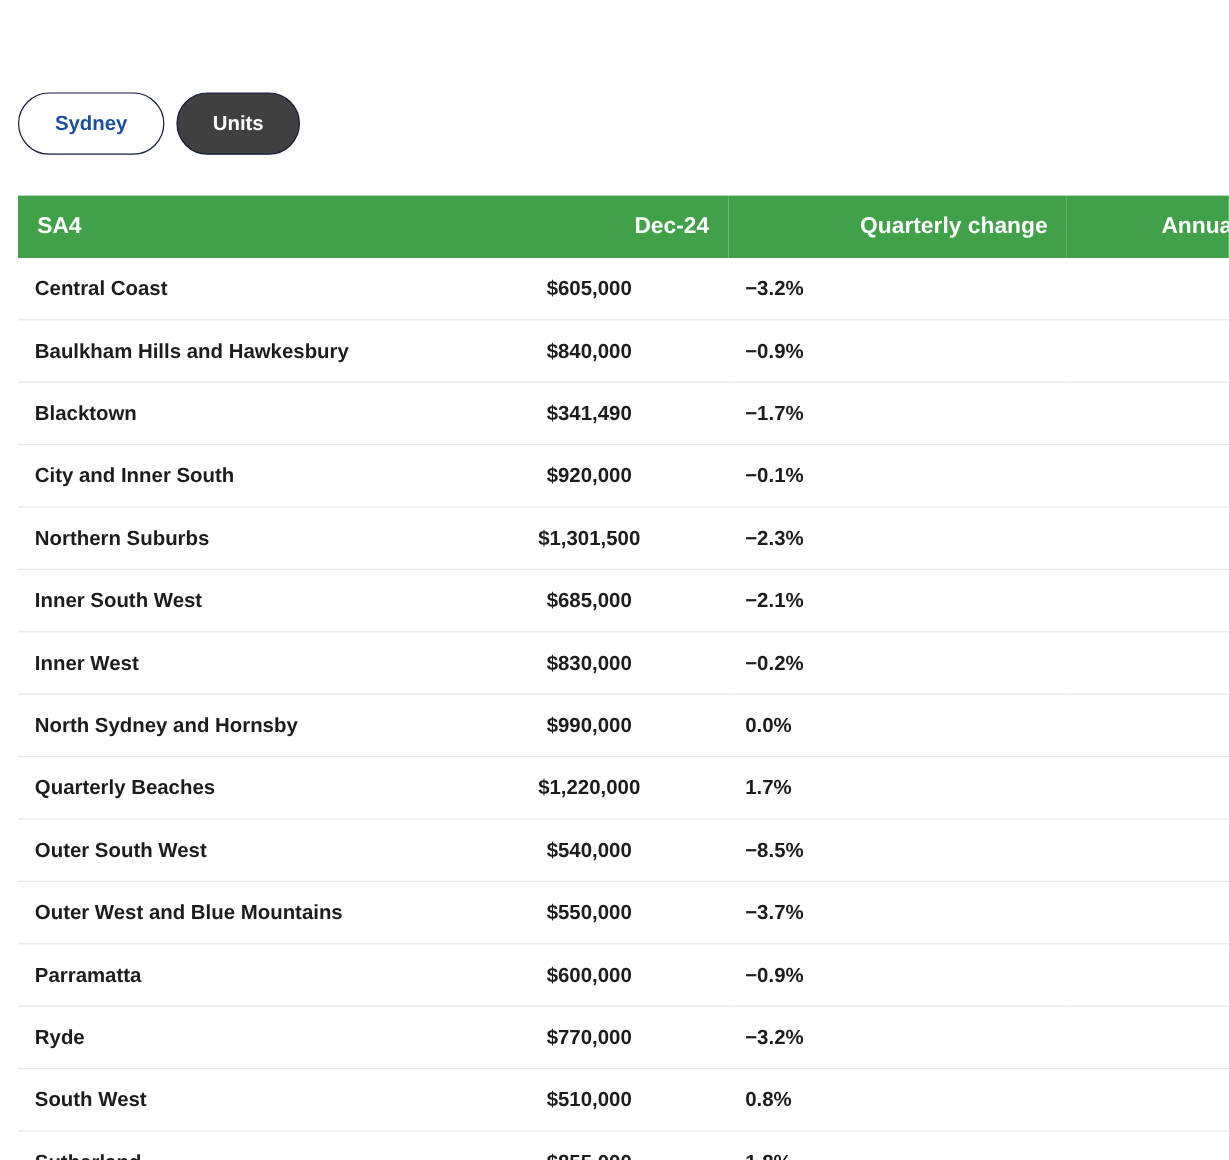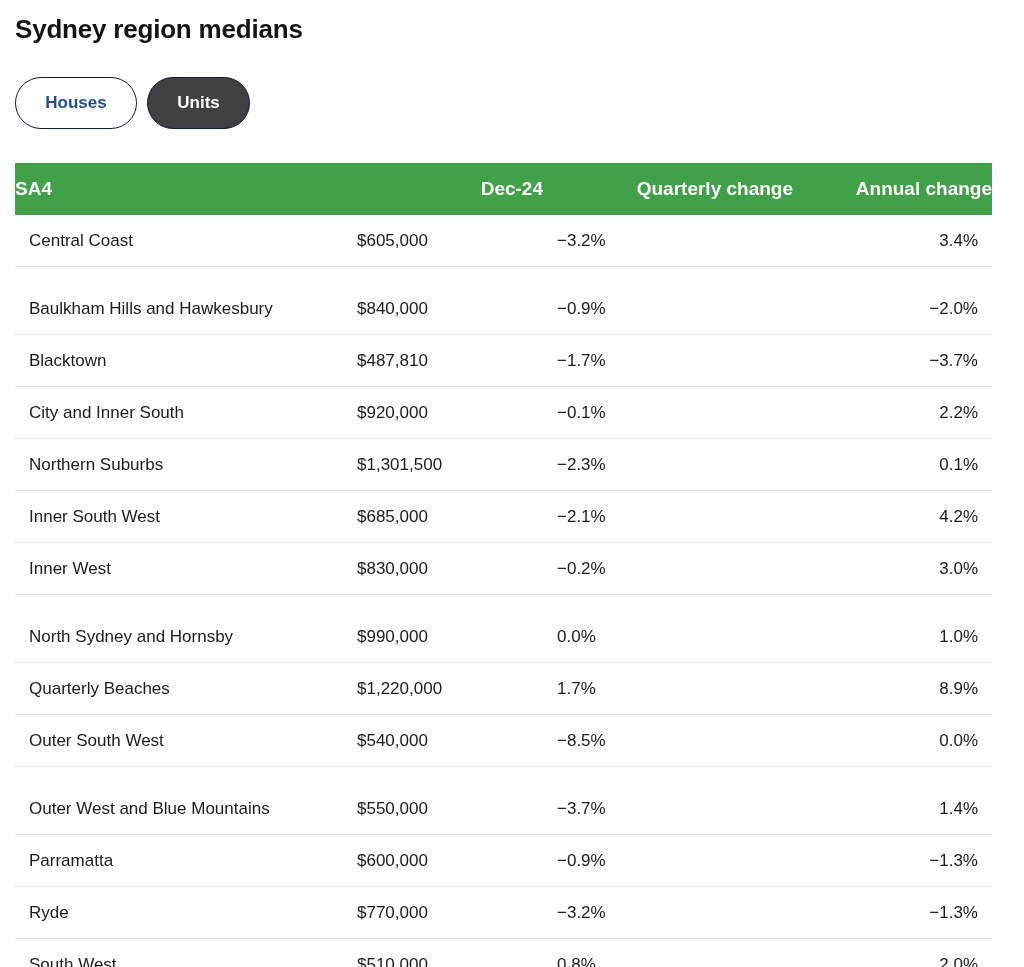--- a/index.html
+++ b/index.html
@@ -82,54 +82,53 @@
     width: 977px;
     border-collapse: collapse;
     table-layout: fixed;
   }
   table.medians thead th {
     background: #41a148;
     color: #ffffff;
     font-size: 19px;
     font-weight: 700;
     height: 52px;
-    padding: 0 0;
+    padding: 0 16px;
     vertical-align: middle;
     border: none;
   }
   thead th.col-sa4     { text-align: left;  width: 328px; }
   thead th.col-date    { text-align: right; width: 200px; }
   thead th.col-qtr     { text-align: right; width: 250px; }
   thead th.col-annual  { text-align: right; width: 199px; }
 
   table.medians tbody td {
     font-size: 17px;
-    font-weight: 400;
+    font-weight: 700;
     color: #1c1c1c;
     border-bottom: 1px solid #e6e6e6;
     padding: 13px 14px;
     vertical-align: middle;
     line-height: 25px;
   }
   tbody td.cell-sa4    { text-align: left; padding-left: 11px; }
-  tbody td.cell-date   { text-align: left; padding-right: 12px; }
+  tbody td.cell-date   { text-align: center; padding-right: 12px; }
   tbody td.cell-qtr    { text-align: left; padding-right: 11px; }
   tbody td.cell-annual { text-align: right; padding-right: 14px; }
 
-  tbody tr.two-line td { padding-top: 29px; padding-bottom: 13px; }
+  tbody tr.two-line td { padding-top: 13px; padding-bottom: 13px; }
 </style>
 </head>
 <body>
 
 <div class="page">
 
-  <div class="page-title">Sydney region medians</div>
 
   <div class="toggle-group">
-    <div class="pill pill-outline">Houses</div>
+    <div class="pill pill-outline">Sydney</div>
     <div class="pill pill-filled">Units</div>
   </div>
 
   <div class="table-wrap">
     <table class="medians">
       <thead>
         <tr>
           <th class="col-sa4">SA4</th>
           <th class="col-date">Dec-24</th>
           <th class="col-qtr">Quarterly change</th>
@@ -144,21 +143,21 @@
             <td class="cell-annual">3.4%</td>
           </tr>
           <tr class="two-line">
             <td class="cell-sa4">Baulkham Hills and Hawkesbury</td>
             <td class="cell-date">$840,000</td>
             <td class="cell-qtr">−0.9%</td>
             <td class="cell-annual">−2.0%</td>
           </tr>
           <tr>
             <td class="cell-sa4">Blacktown</td>
-            <td class="cell-date">$487,810</td>
+            <td class="cell-date">$341,490</td>
             <td class="cell-qtr">−1.7%</td>
             <td class="cell-annual">−3.7%</td>
           </tr>
           <tr>
             <td class="cell-sa4">City and Inner South</td>
             <td class="cell-date">$920,000</td>
             <td class="cell-qtr">−0.1%</td>
             <td class="cell-annual">2.2%</td>
           </tr>
           <tr>

